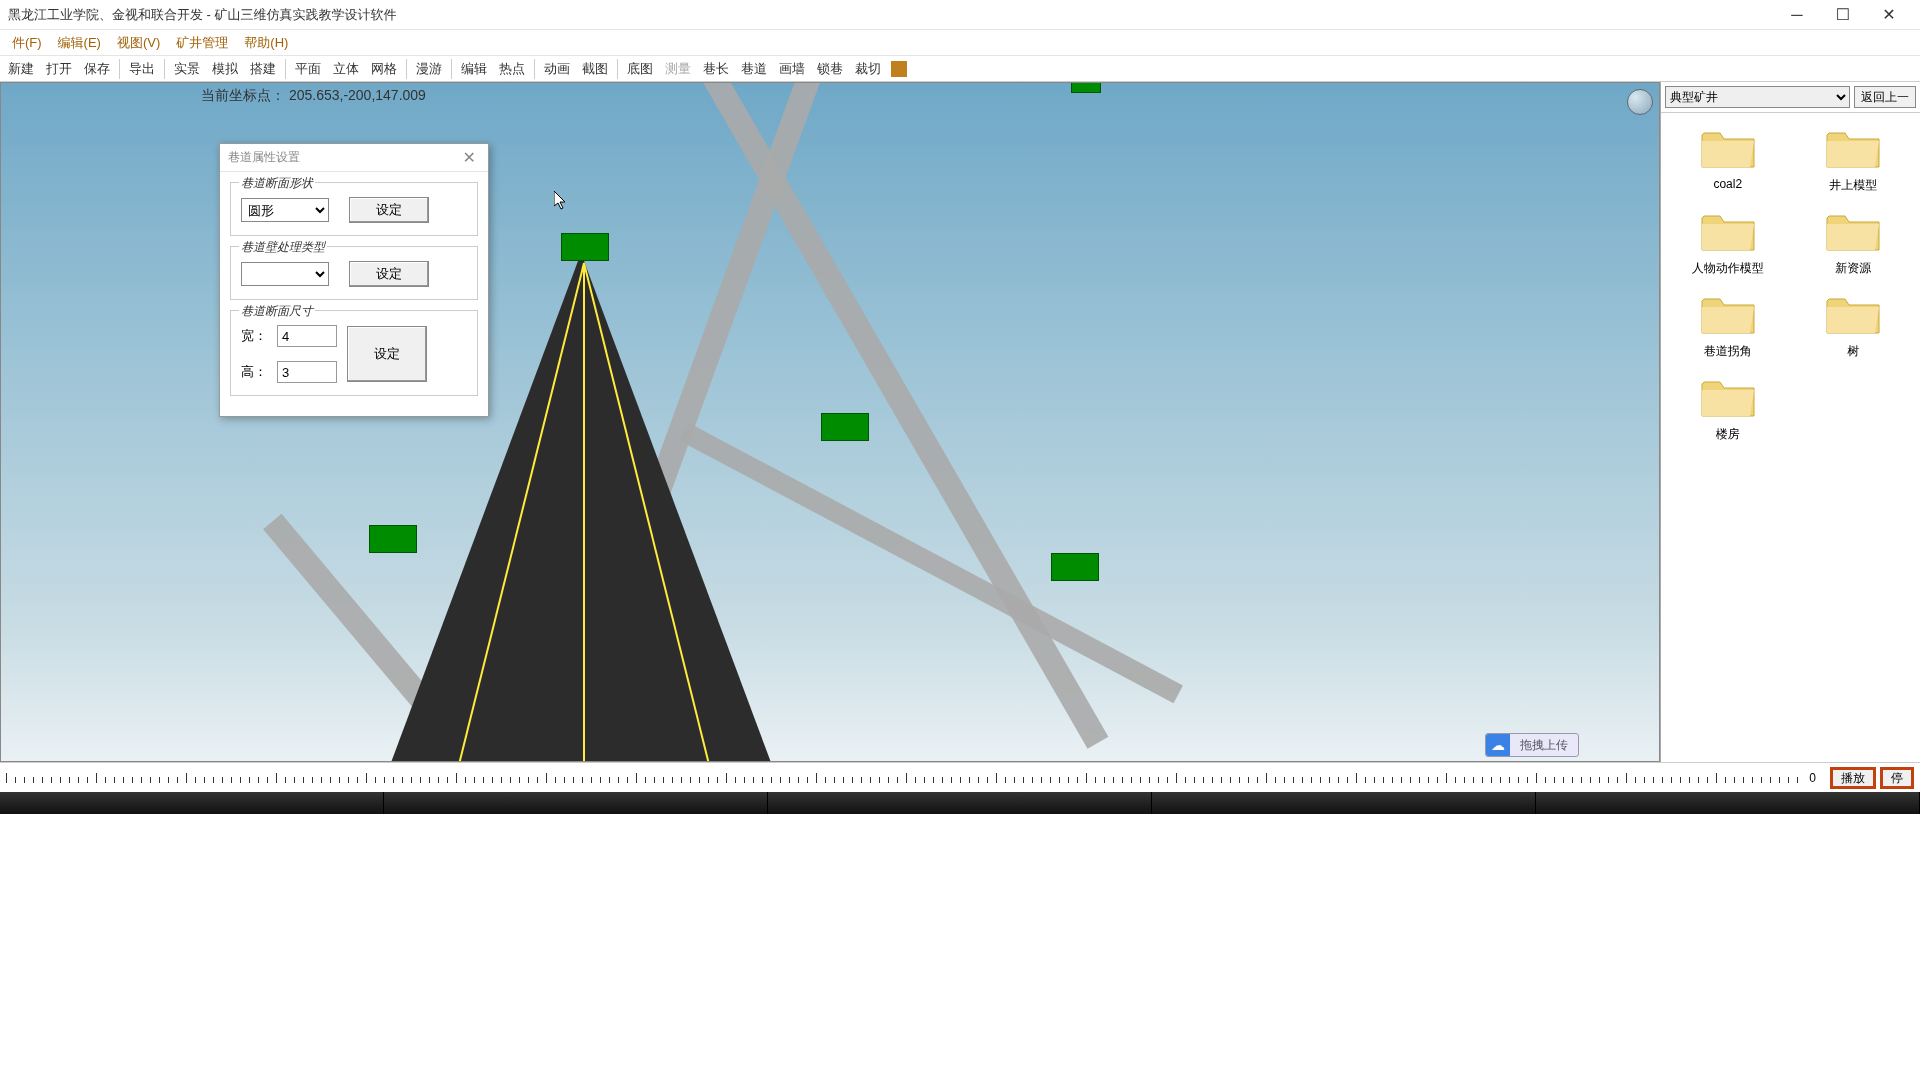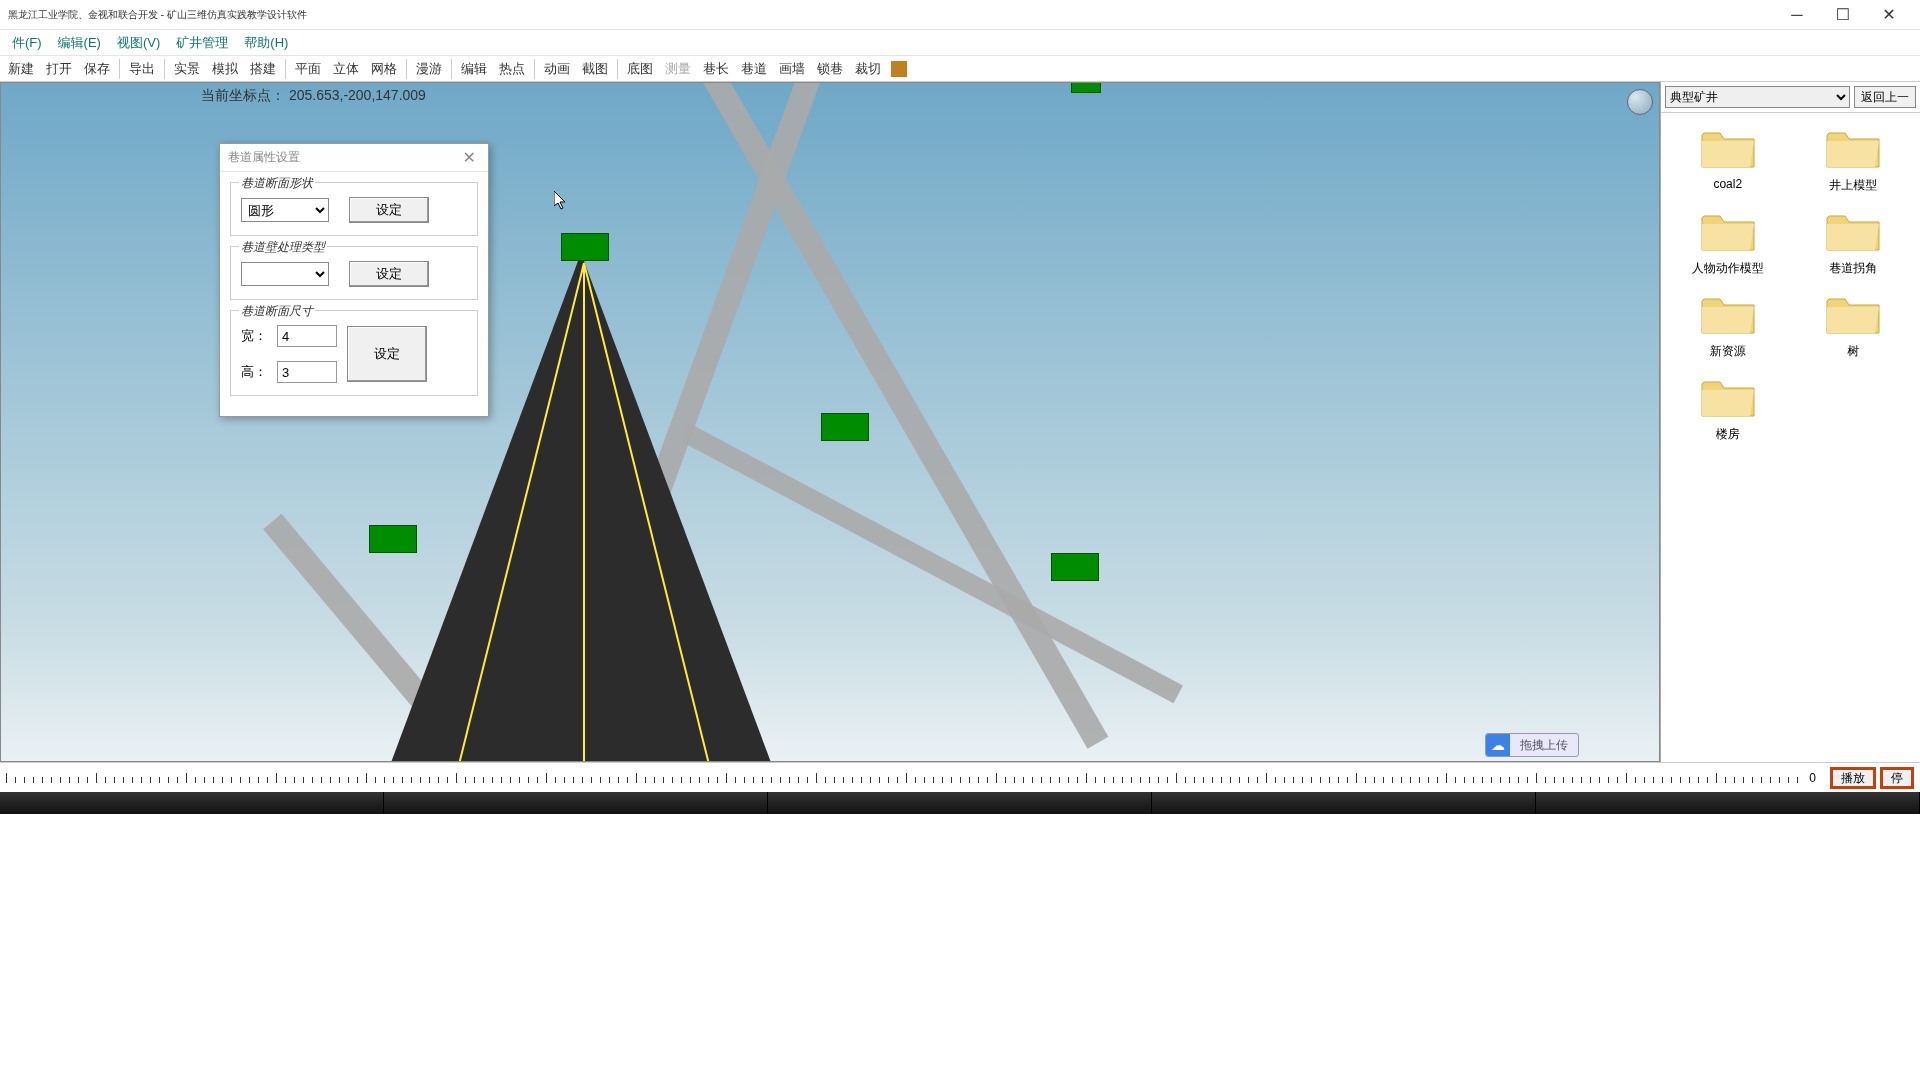--- a/index.html
+++ b/index.html
@@ -1,26 +1,26 @@
 <!DOCTYPE html>
 <html><head>
   <meta charset="utf-8">
   <style>
     * { margin: 0; padding: 0; box-sizing: border-box; font-family: "Microsoft YaHei", "SimSun", sans-serif; }
     body { width: 1920px; height: 1080px; overflow: hidden; background: #fff; font-size: 13px; }
 
     
     .titlebar { height: 30px; display: flex; align-items: center; padding: 0 8px; background: #fff; border-bottom: 1px solid #e5e5e5; }
-    .titlebar-text { flex: 1; font-size: 10px; color: #333; }
+    .titlebar-text { flex: 1; font-size: 13px; color: #333; }
     .window-controls { display: flex; gap: 0; }
     .window-btn { width: 46px; height: 30px; display: flex; align-items: center; justify-content: center; cursor: pointer; font-size: 16px; color: #333; }
 
     
     .menubar { height: 26px; display: flex; align-items: center; padding: 0 4px; background: #fff; border-bottom: 1px solid #e5e5e5; }
-    .menu-item { padding: 3px 8px; cursor: pointer; font-size: 13px; color: #0f766e; }
+    .menu-item { padding: 3px 8px; cursor: pointer; font-size: 13px; color: #a16207; }
 
     
     .toolbar { height: 26px; display: flex; align-items: center; padding: 0 2px; background: #fff; border-bottom: 1px solid #ccc; }
     .tool-btn { padding: 2px 6px; cursor: pointer; font-size: 13px; color: #333; }
     .tool-sep { width: 1px; height: 20px; background: #ccc; margin: 0 3px; }
     .tool-btn.disabled { color: #aaa; cursor: default; }
     .tool-icon { width: 16px; height: 16px; background: #c08020; margin-left: 4px; display: inline-block; }
 
     
     .main { display: flex; height: 680px; }
@@ -277,31 +277,31 @@
         <div class="folder-name">人物动作模型</div>
       </div>
 
       <div class="folder">
         <div class="folder-icon">
           <svg viewBox="0 0 56 44">
               <path d="M2 8 L2 40 L54 40 L54 12 L24 12 L20 6 L4 6 Z" fill="#f0d47a" stroke="#c9a938"></path>
               <path d="M2 14 L54 14 L50 40 L2 40 Z" fill="#f7e2a3"></path>
             </svg>
         </div>
+        <div class="folder-name">新资源</div>
+      </div>
+
+      <div class="folder">
+        <div class="folder-icon">
+          <svg viewBox="0 0 56 44">
+              <path d="M2 8 L2 40 L54 40 L54 12 L24 12 L20 6 L4 6 Z" fill="#f0d47a" stroke="#c9a938"></path>
+              <path d="M2 14 L54 14 L50 40 L2 40 Z" fill="#f7e2a3"></path>
+            </svg>
+        </div>
         <div class="folder-name">巷道拐角</div>
-      </div>
-
-      <div class="folder">
-        <div class="folder-icon">
-          <svg viewBox="0 0 56 44">
-              <path d="M2 8 L2 40 L54 40 L54 12 L24 12 L20 6 L4 6 Z" fill="#f0d47a" stroke="#c9a938"></path>
-              <path d="M2 14 L54 14 L50 40 L2 40 Z" fill="#f7e2a3"></path>
-            </svg>
-        </div>
-        <div class="folder-name">新资源</div>
       </div>
 
       <div class="folder">
         <div class="folder-icon">
           <svg viewBox="0 0 56 44">
               <path d="M2 8 L2 40 L54 40 L54 12 L24 12 L20 6 L4 6 Z" fill="#f0d47a" stroke="#c9a938"></path>
               <path d="M2 14 L54 14 L50 40 L2 40 Z" fill="#f7e2a3"></path>
             </svg>
         </div>
         <div class="folder-name">树</div>

